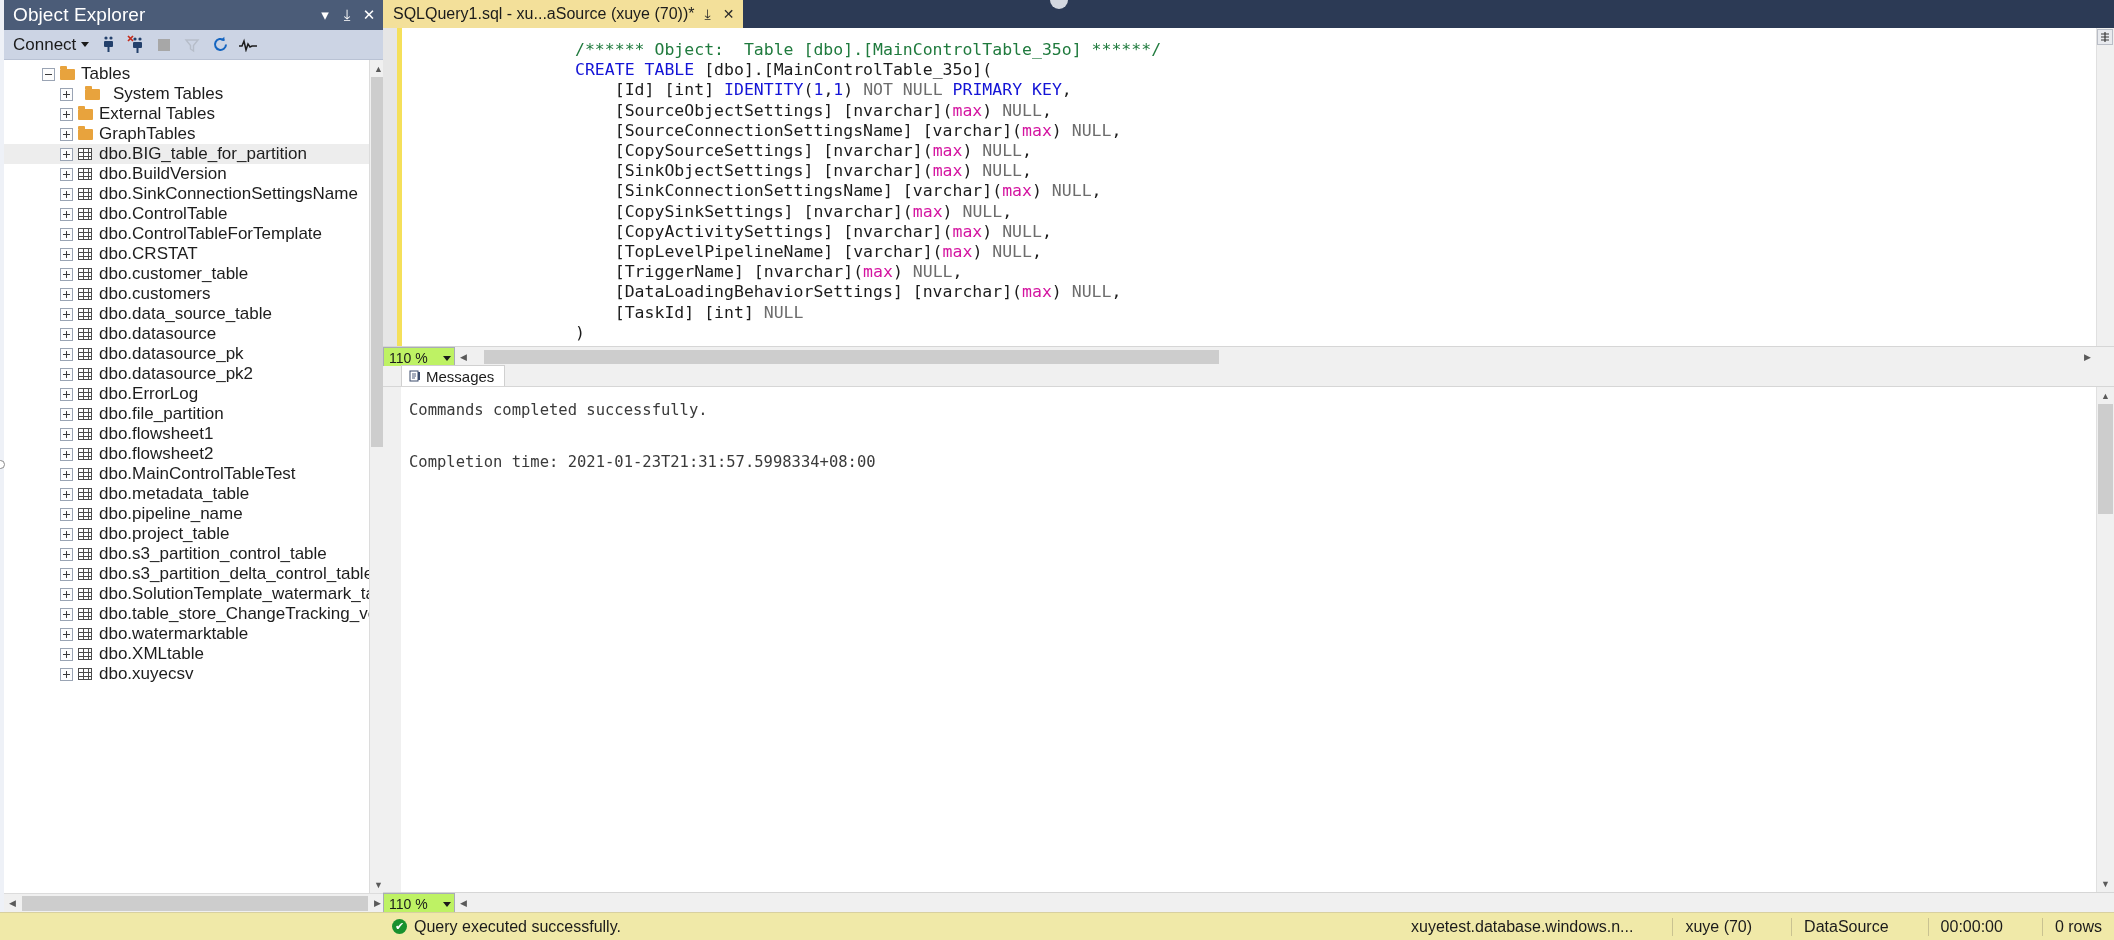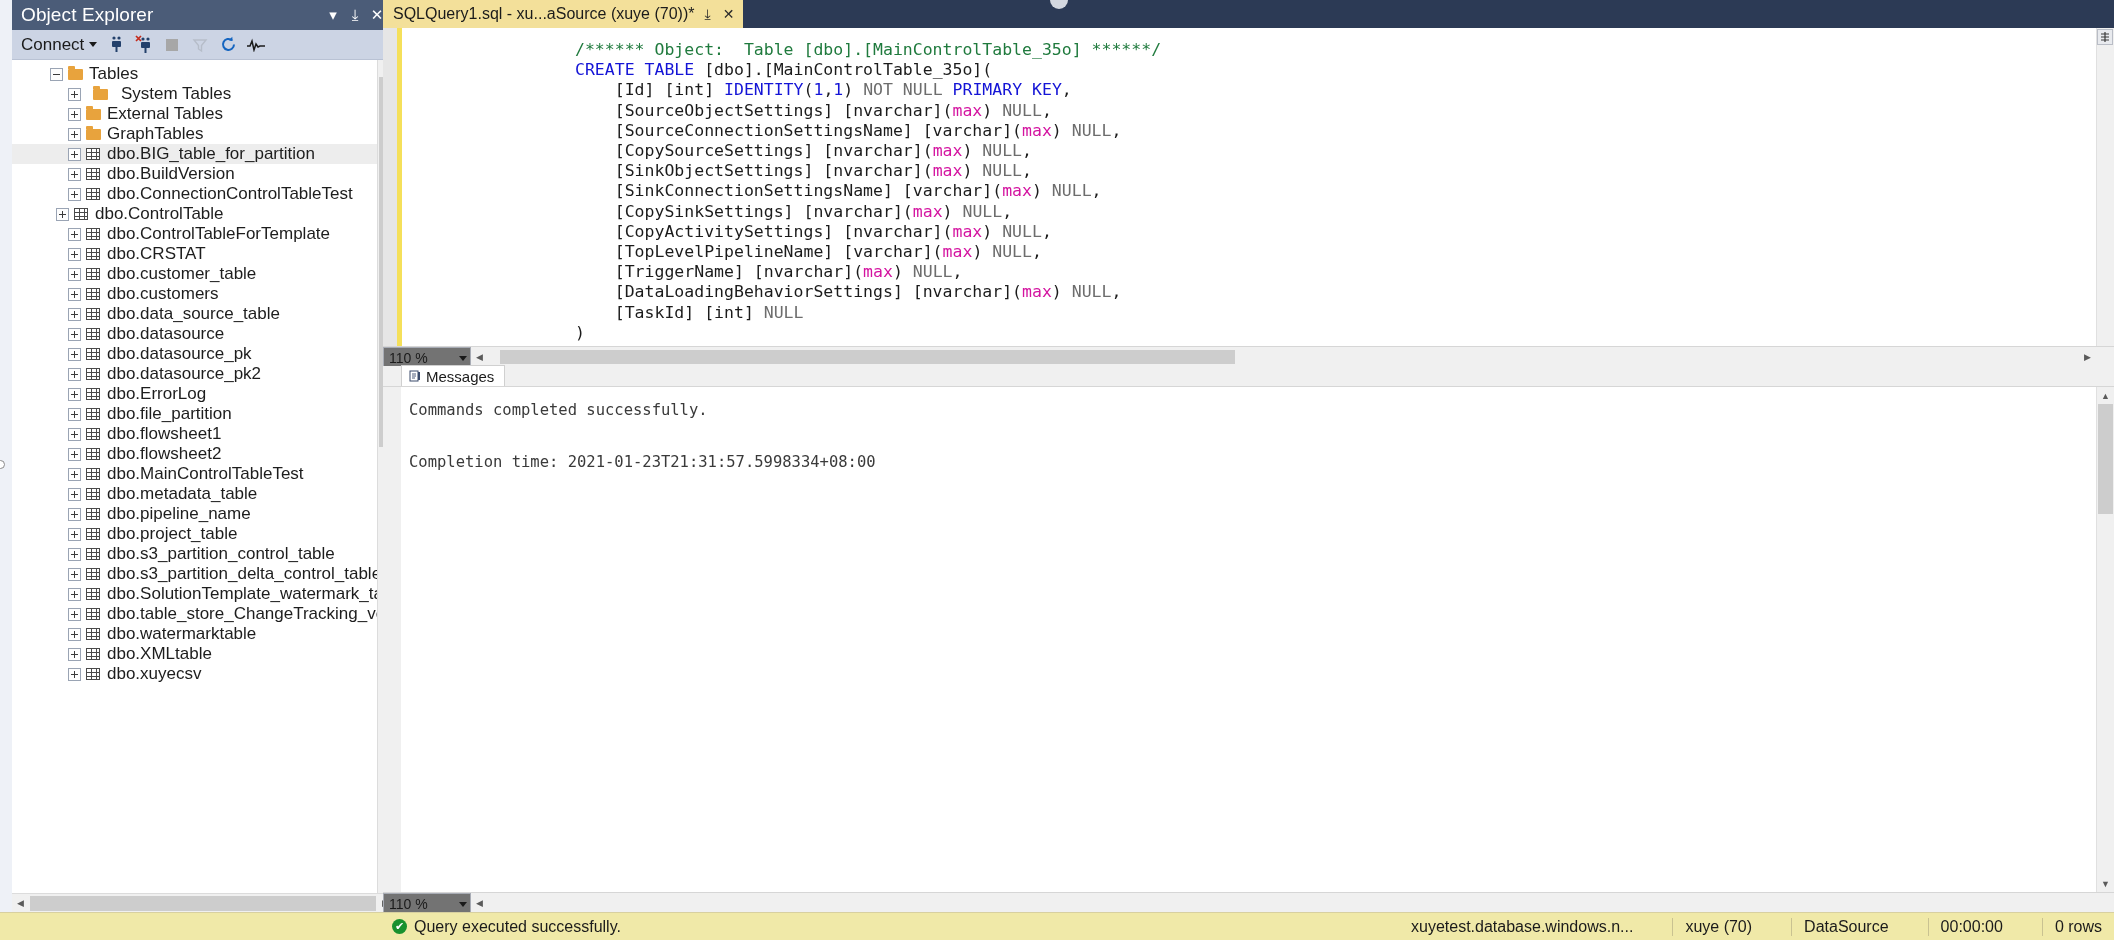--- a/index.html
+++ b/index.html
@@ -6,21 +6,21 @@
   html, body {
     width: 2114px; height: 940px;
     font-family: "Liberation Sans", sans-serif;
     background: #ffffff;
     overflow: hidden;
   }
   #app { position: relative; width: 2114px; height: 940px; background: #eef1f7; }
 
   
   #object-explorer {
-    position: absolute; left: 12px; top: 0; width: 383px; height: 912px;
+    position: absolute; left: 4px; top: 0; width: 383px; height: 912px;
     background: #f5f5f5; display: flex; flex-direction: column;
     border-right: 1px solid #c8cdd6;
   }
   .oe-title-bar {
     height: 30px; background: #4b5c78; color: #ffffff;
     display: flex; align-items: center; padding: 0 6px 0 9px;
     font-size: 19px; letter-spacing: .1px;
   }
   .oe-title-text { flex: 1; white-space: nowrap; }
   .oe-title-btn {
@@ -157,21 +157,21 @@
   .ed-blue-mark {
     position: absolute; right: 1px; width: 14px; height: 4px; background: #2222cc; bottom: 36px;
   }
 
   
   .zoom-row {
     height: 20px; background: #f0f0f0; display: flex; align-items: center;
     border-top: 1px solid #d6d6d6;
   }
   .zoom-select {
-    width: 88px; height: 20px; background: #737373; border: 1px solid #a8acb5;
+    width: 72px; height: 20px; background: #bef264; border: 1px solid #a8acb5;
     display: flex; align-items: center; justify-content: space-between;
     padding: 3px 3px 0 5px; font-size: 14px; color: #1b1b1b; cursor: pointer;
   }
   .h-left-arrow { width: 17px; display: flex; align-items: center; justify-content: center;
     font-size: 9px; color: #5a5a5a; cursor: pointer; }
   .h-track { flex: 1; height: 18px; background: #f0f0f0; position: relative; }
   .h-thumb { position: absolute; left: 12px; top: 2px; height: 14px; width: 735px; background: #cdcdcd; cursor: pointer; }
   .h-right-arrow { width: 17px; display: flex; align-items: center; justify-content: center;
     font-size: 9px; color: #5a5a5a; cursor: pointer; }
 
@@ -350,23 +350,23 @@
             <span class="tw has-box">
               <span class="hbar"></span>
               <span class="vbar"></span>
             </span>
             <span class="ti">
               <span class="table-ico">
                 <i></i>
                 <i class="b"></i>
               </span>
             </span>
-            <span>dbo.ConnectionControlTableTest</span>
-          </div>
-          <div class="tree-row" style="padding-left: 44px;">
+            <span>dbo.SinkConnectionSettingsName</span>
+          </div>
+          <div class="tree-row" style="padding-left: 56px;">
             <span class="tw has-box">
               <span class="hbar"></span>
               <span class="vbar"></span>
             </span>
             <span class="ti">
               <span class="table-ico">
                 <i></i>
                 <i class="b"></i>
               </span>
             </span>

